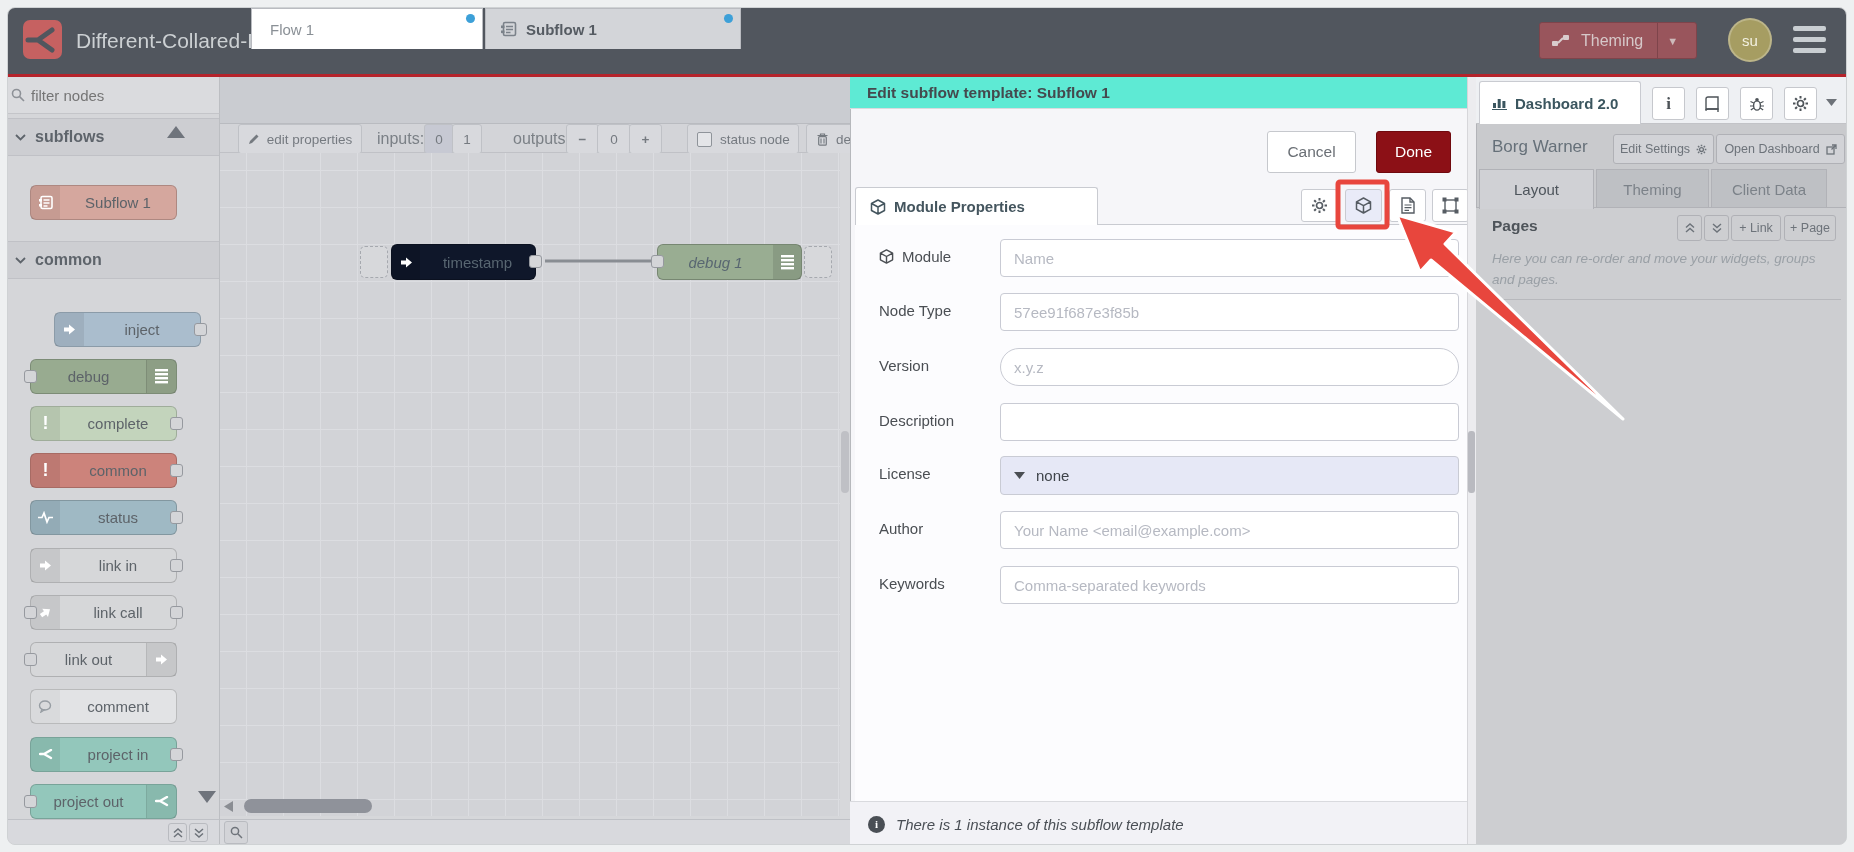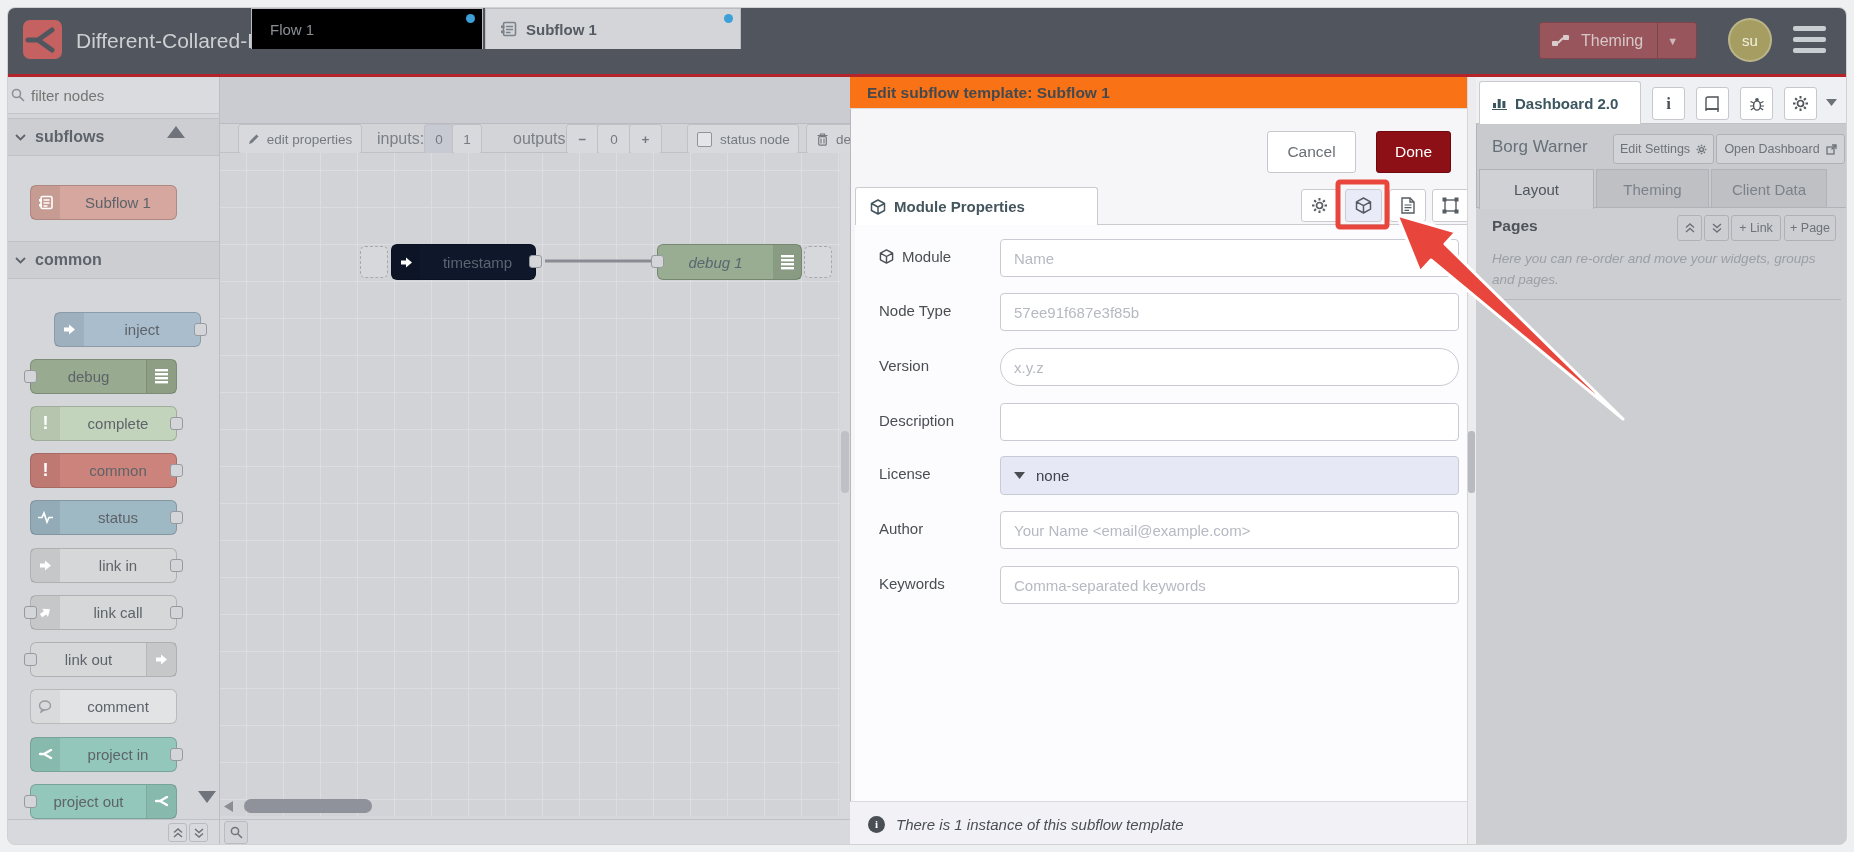--- a/index.html
+++ b/index.html
@@ -30,21 +30,21 @@
   .tbtn{position:absolute;top:0;height:28px;border:1px solid #bfc1c6;background:#d8d9dd;border-radius:3px;color:#757a80;font-size:13.5px;display:flex;align-items:center;justify-content:center;}
   
   .canvas{left:219px;top:152px;width:630px;height:663px;background:#d2d3d7;
     background-image:linear-gradient(#dcdde1 1px,transparent 1px),linear-gradient(90deg,#dcdde1 1px,transparent 1px);
     background-size:37px 37px;background-position:26px 17px;}
   .cnode{position:absolute;height:34px;border-radius:6px;border:1px solid rgba(0,0,0,0.22);font-size:15px;color:#586671;display:flex;align-items:stretch;}
   .stub{position:absolute;width:26px;height:30px;border:1px dashed #a6a9af;border-radius:5px;background:rgba(255,255,255,0.12);}
   .footerbar{background:#d8d9dd;border-top:1px solid #bfc1c6;}
   
   .dlg{left:849px;top:76px;width:617px;height:769px;background:#f6f6f9;border-left:1px solid #b6b8bc;}
-  .dlg-h{left:849px;top:76px;width:617px;height:32px;background:#f97316;border-bottom:1px solid #d9dade;color:#45494e;font-weight:bold;font-size:15.5px;}
+  .dlg-h{left:849px;top:76px;width:617px;height:32px;background:#5eead4;border-bottom:1px solid #d9dade;color:#45494e;font-weight:bold;font-size:15.5px;}
   .fld-label{position:absolute;left:878px;color:#4a4e53;font-size:15px;}
   .fld-input{position:absolute;left:999px;width:431px;height:36px;border:1px solid #c9cbd4;border-radius:4px;background:#fff;font-size:15px;color:#4a4e53;padding:0 13px;font-family:"Liberation Sans",sans-serif;}
   .fld-input::placeholder{color:#b6b9c2;opacity:1;}
   .dtabbtn{position:absolute;top:188px;width:35px;height:31px;background:#fff;border:1px solid #c9cbd1;border-radius:3px;display:flex;align-items:center;justify-content:center;color:#565c63;}
   
   .side{left:1475px;top:76px;width:379px;height:769px;background:#c9cacd;border-left:1px solid #b2b3b8;}
   .side-hdr{left:1475px;top:76px;width:379px;height:47px;background:#eef0f3;border-bottom:1px solid #c2c3c7;}
   .sbtn{position:absolute;background:#fff;border:1px solid #c6c8cd;border-radius:3px;display:flex;align-items:center;justify-content:center;color:#4d5358;}
   .stab{position:absolute;top:168px;height:39px;border:1px solid #b1b2b7;font-size:15px;display:flex;align-items:center;justify-content:center;}
   .graybtn{position:absolute;border:1px solid #b0b1b6;background:#cdced1;color:#6d737a;border-radius:3px;display:flex;align-items:center;justify-content:center;}
@@ -262,21 +262,21 @@
           </svg>
   </div>
   <div class="abs btn" style="left:188px;top:822px;width:19px;height:19px;">
     <svg width="10" height="10" viewBox="0 0 10 10">
             <polyline points="1,1 5,4.5 9,1" fill="none" stroke="#6d737a" stroke-width="1.5"></polyline>
             <polyline points="1,5.5 5,9 9,5.5" fill="none" stroke="#6d737a" stroke-width="1.5"></polyline>
           </svg>
   </div>
 
   <div class="abs tabbar"></div>
-  <div class="wtab" style="left:250px;width:230px;background:#000000;color:#8a9096;text-align:center;">
+  <div class="wtab" style="left:250px;width:230px;background:#ffffff;color:#8a9096;text-align:center;">
     <span style="margin-left:18px;">Flow 1</span>
     <span class="bluedot"></span>
   </div>
   <div class="wtab" style="left:484px;width:254px;background:#d3d5d9;color:#555b62;font-weight:bold;">
     <span style="margin-left:14px;">
             <svg width="17" height="16" viewBox="0 0 17 16">
               <rect x="3.5" y="1.5" width="12" height="13" rx="1.5" fill="none" stroke="#7b828a" stroke-width="1.6"></rect>
               <path d="M6 5.5 h7 M6 8.5 h7 M6 11.5 h4.5" stroke="#7b828a" stroke-width="1.3"></path>
               <rect x="1" y="4.5" width="3.5" height="2.6" fill="#7b828a"></rect>
               <rect x="1" y="9.5" width="3.5" height="2.6" fill="#7b828a"></rect>

